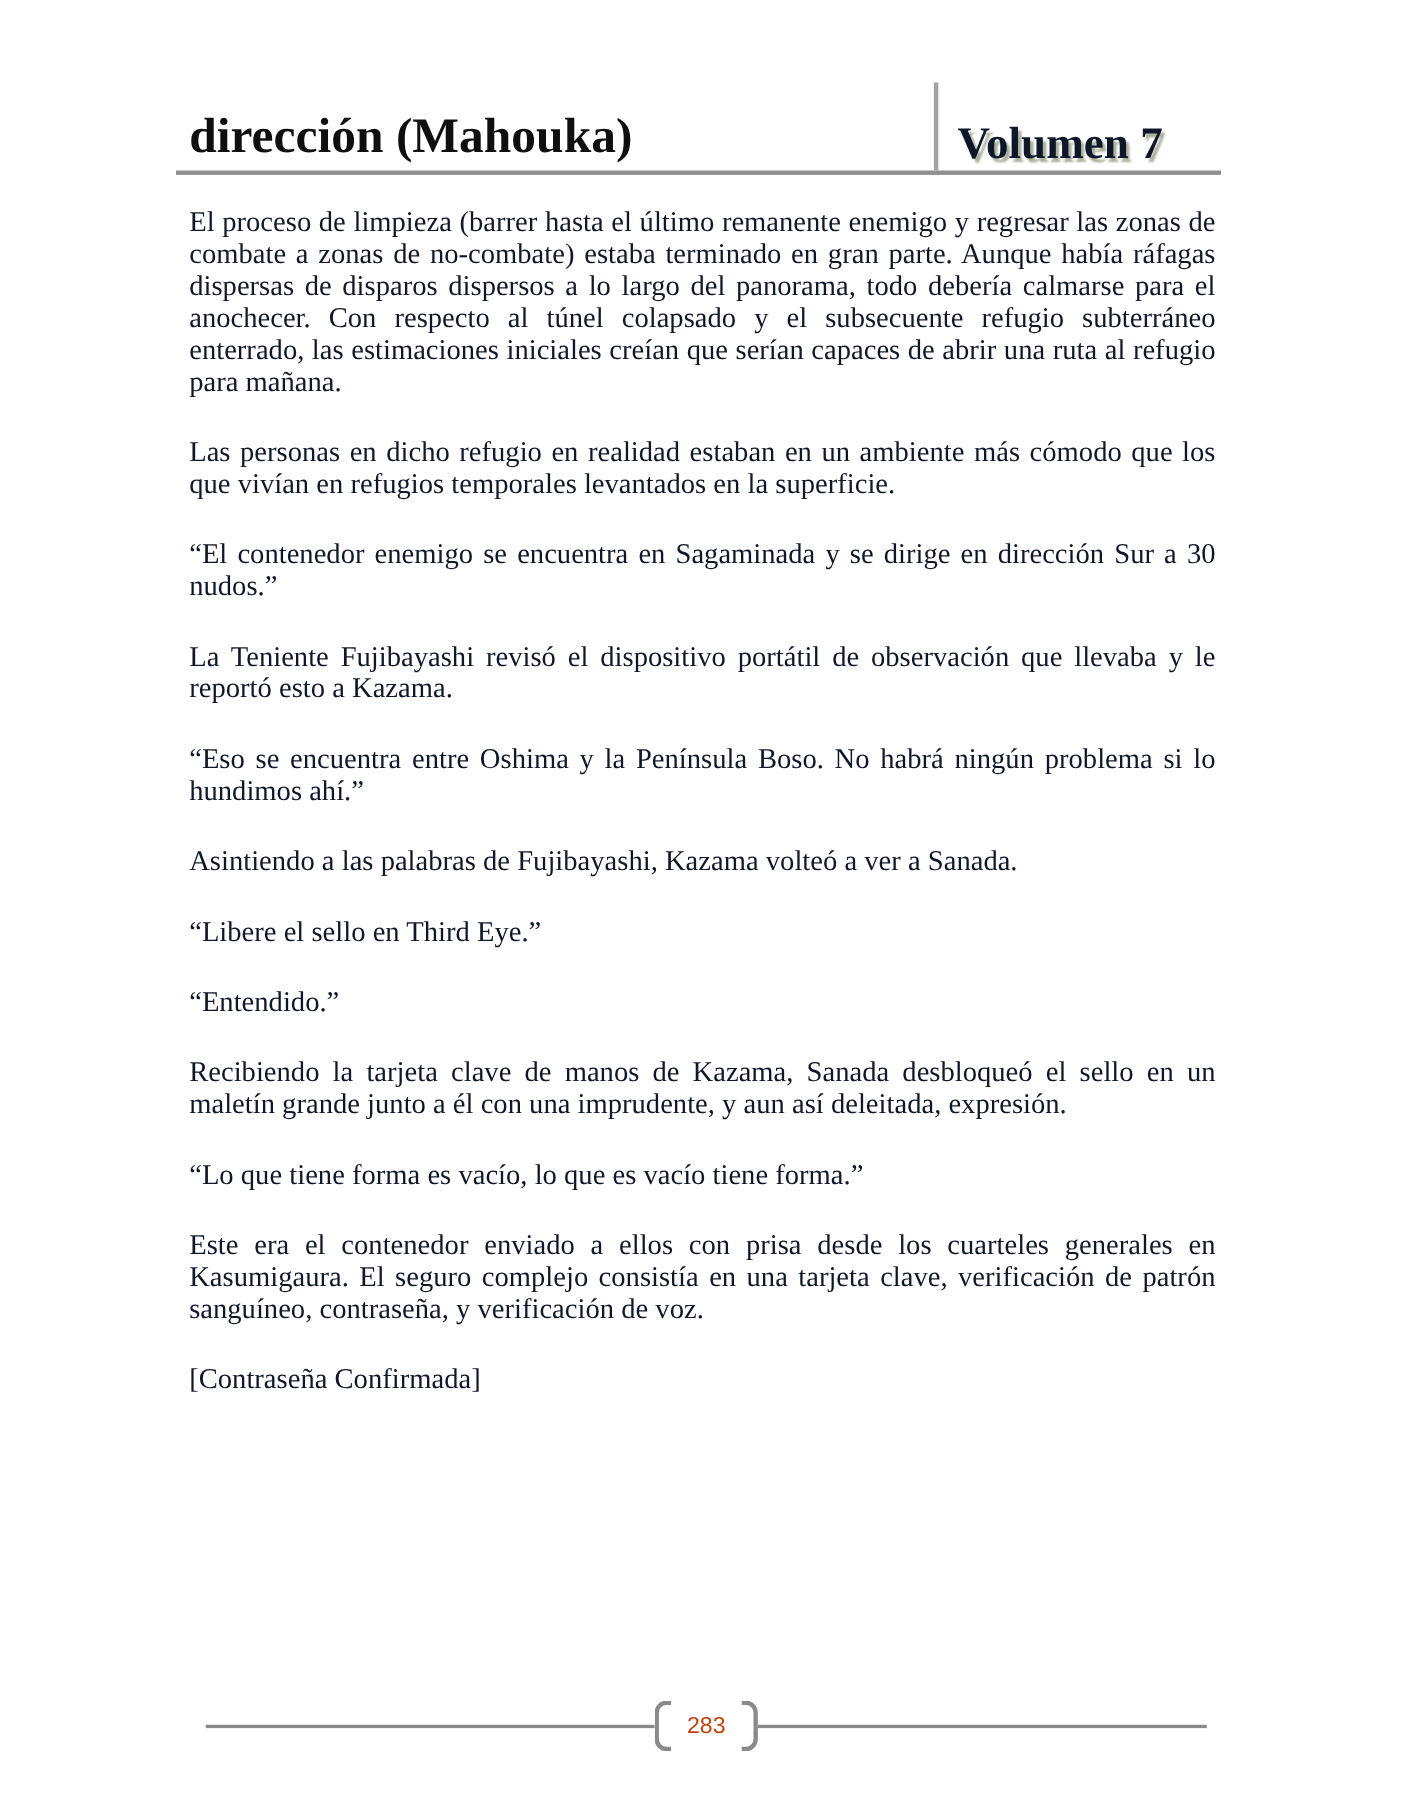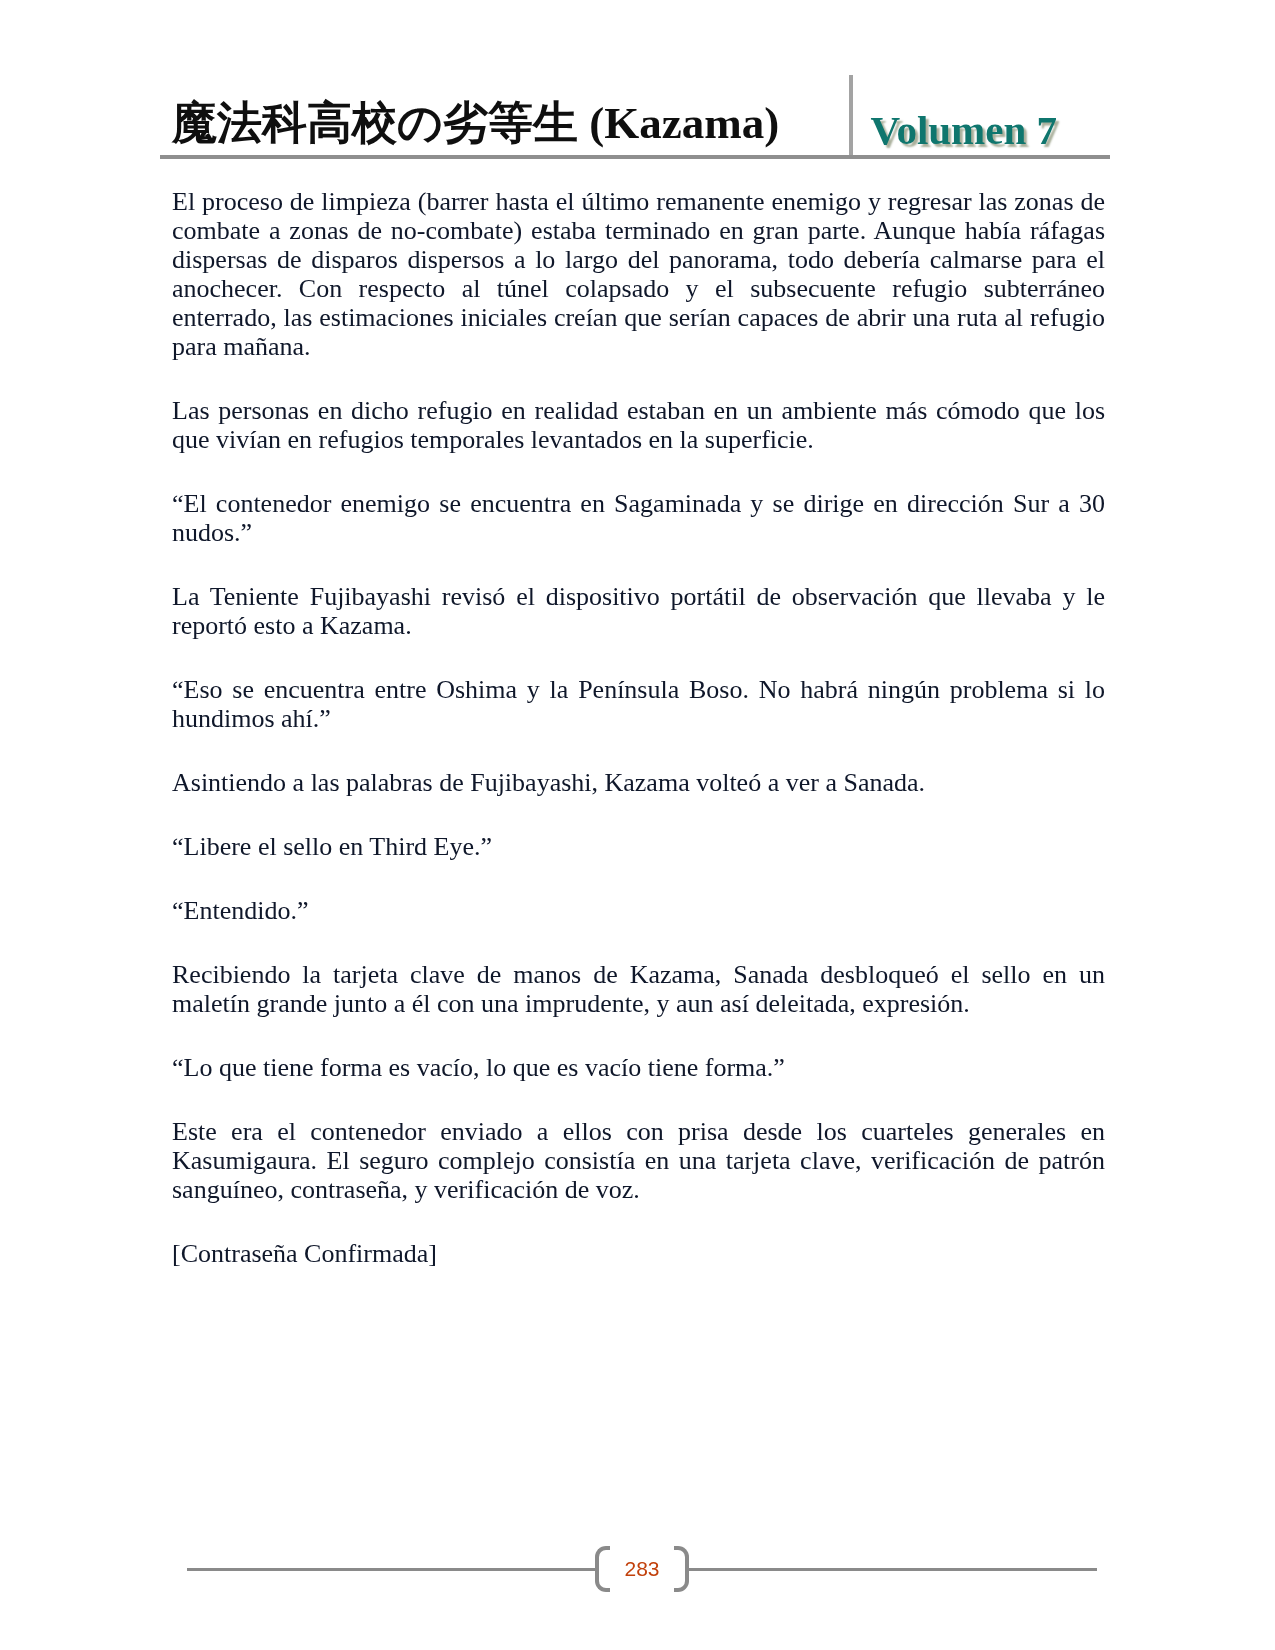--- a/index.html
+++ b/index.html
@@ -102,23 +102,23 @@
     font-size:21px;
     color:#c2410c;
   }
 </style>
 </head>
 <body>
 
 <div class="page">
 
   <div class="header-row">
-    <div class="book-title">魔法科高校の劣等生 (Kazama)</div>
+    <div class="book-title">dirección (Mahouka)</div>
     <div class="header-divider"></div>
-    <div class="volume-label" style="color: #0f766e; margin-top: 46px;">Volumen 7</div>
+    <div class="volume-label" style="color: #0f172a; margin-top: 46px;">Volumen 7</div>
   </div>
   <div class="header-rule"></div>
 
   <div class="body-text">
       <p>El proceso de limpieza (barrer hasta el último remanente enemigo y regresar las zonas de combate a zonas de no-combate) estaba terminado en gran parte. Aunque había ráfagas dispersas de disparos dispersos a lo largo del panorama, todo debería calmarse para el anochecer. Con respecto al túnel colapsado y el subsecuente refugio subterráneo enterrado, las estimaciones iniciales creían que serían capaces de abrir una ruta al refugio para mañana.</p>
       <p>Las personas en dicho refugio en realidad estaban en un ambiente más cómodo que los que vivían en refugios temporales levantados en la superficie.</p>
       <p>“El contenedor enemigo se encuentra en Sagaminada y se dirige en dirección Sur a 30 nudos.”</p>
       <p>La Teniente Fujibayashi revisó el dispositivo portátil de observación que llevaba y le reportó esto a Kazama.</p>
       <p>“Eso se encuentra entre Oshima y la Península Boso. No habrá ningún problema si lo hundimos ahí.”</p>
       <p>Asintiendo a las palabras de Fujibayashi, Kazama volteó a ver a Sanada.</p>

